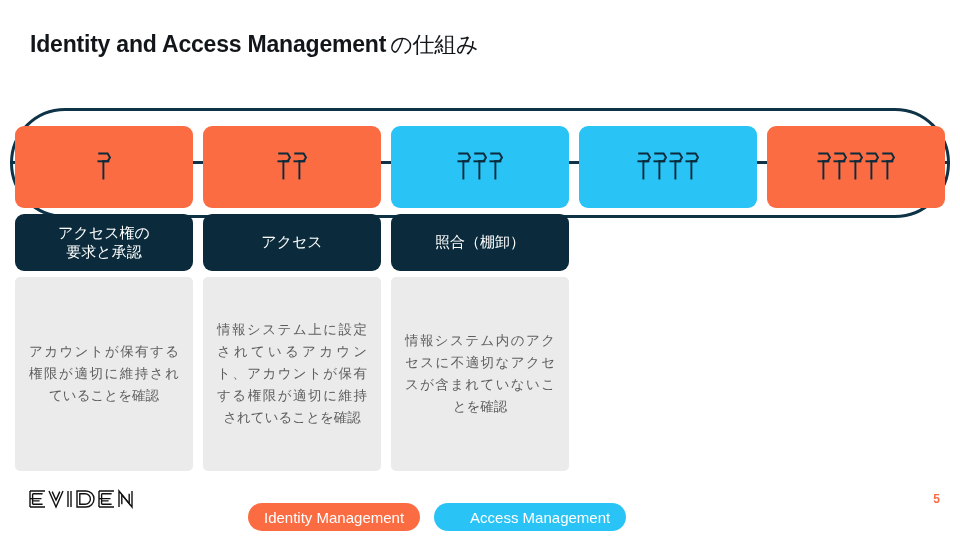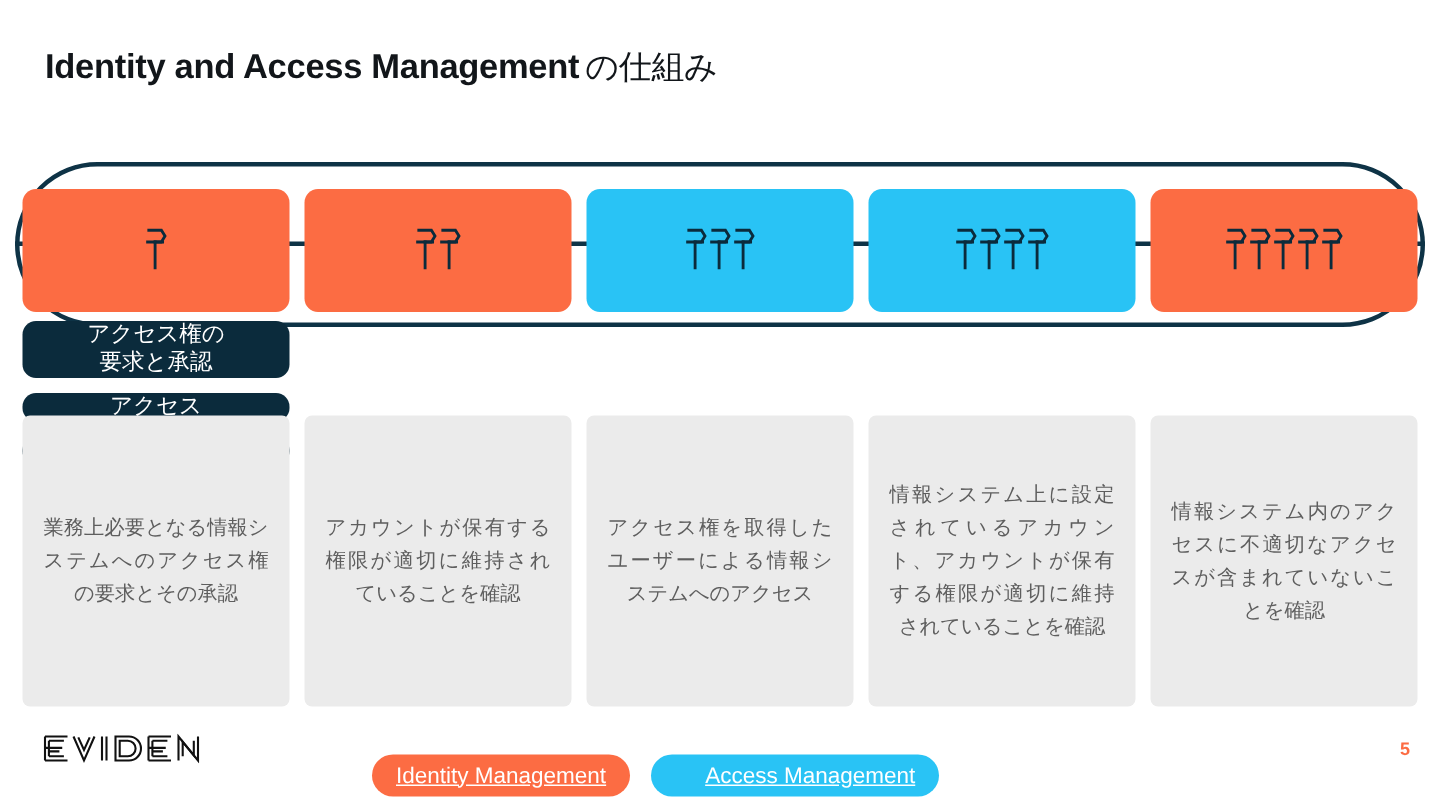--- a/index.html
+++ b/index.html
@@ -94,21 +94,20 @@
 
   
   .headers {
     position: absolute;
     left: 15px;
     top: 214px;
     width: 930px;
     height: 57px;
     display: flex;
     gap: 10px;
-    flex-direction: column;
   }
   .header-chip {
     width: 178px;
     height: 57px;
     background: #0b2b3c;
     border-radius: 9px;
     color: #ffffff;
     font-family: "Liberation Serif", "DejaVu Serif", serif;
     font-size: 15px;
     line-height: 19px;
@@ -174,21 +173,20 @@
   .legend-chip {
     height: 28px;
     border-radius: 14px;
     color: #ffffff;
     font-size: 15px;
     display: flex;
     align-items: center;
     justify-content: center;
     padding: 0 16px;
     white-space: nowrap;
-    text-decoration: underline;
   }
   .legend-chip.orange { background: #fc6c43; }
   .legend-chip.blue   { background: #29c3f5; padding-left: 36px; }
 
   
   .page-number {
     position: absolute;
     right: 20px;
     top: 492px;
     font-size: 12px;
@@ -308,27 +306,21 @@
 
   <div class="headers">
     <div class="header-chip">アクセス権の
 要求と承認</div>
     <div class="header-chip">アクセス</div>
     <div class="header-chip">照合（棚卸）</div>
   </div>
 
   <div class="bodies">
     <div class="body-panel">
-        <div class="body-text">業務上必要となる情報システムへのアクセス権の要求とその承認</div>
-      </div>
-    <div class="body-panel">
         <div class="body-text">アカウントが保有する権限が適切に維持されていることを確認</div>
-      </div>
-    <div class="body-panel">
-        <div class="body-text">アクセス権を取得したユーザーによる情報システムへのアクセス</div>
       </div>
     <div class="body-panel">
         <div class="body-text">情報システム上に設定されているアカウント、アカウントが保有する権限が適切に維持されていることを確認</div>
       </div>
     <div class="body-panel">
         <div class="body-text">情報システム内のアクセスに不適切なアクセスが含まれていないことを確認</div>
       </div>
   </div>
 
   <div class="logo">

